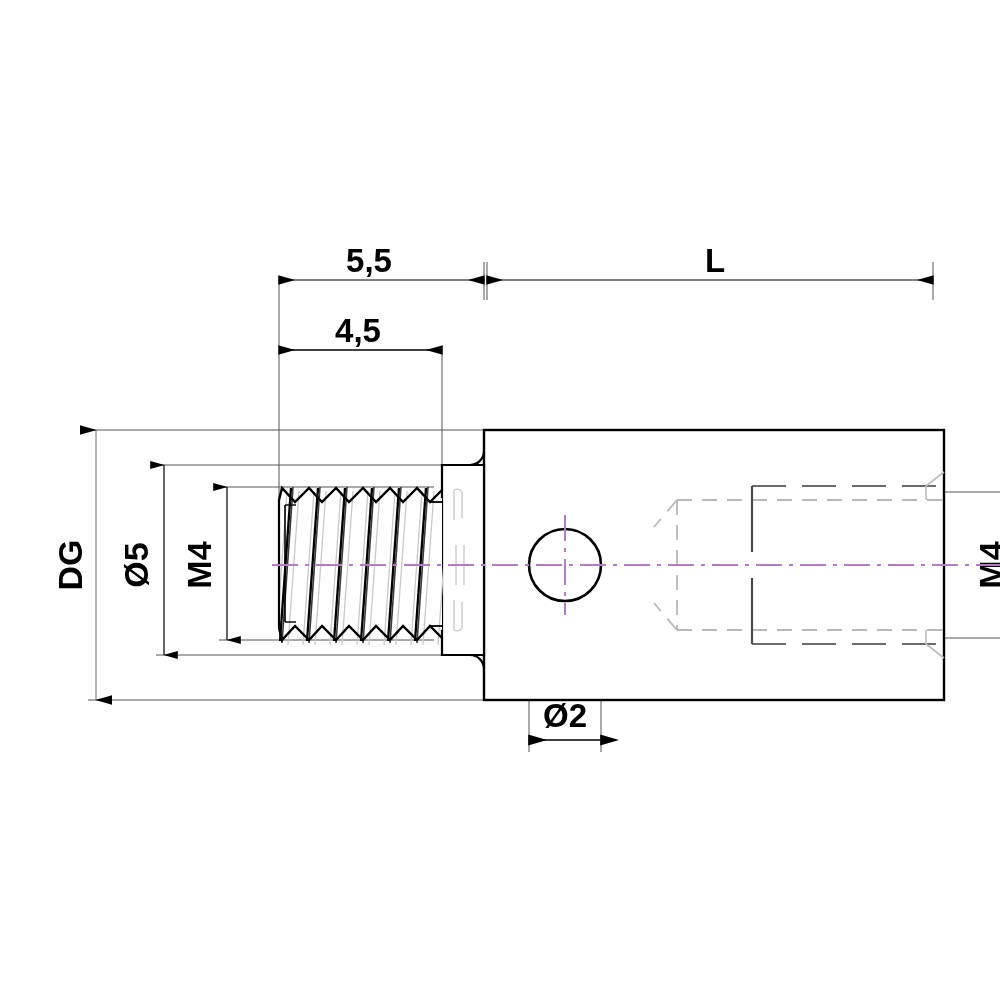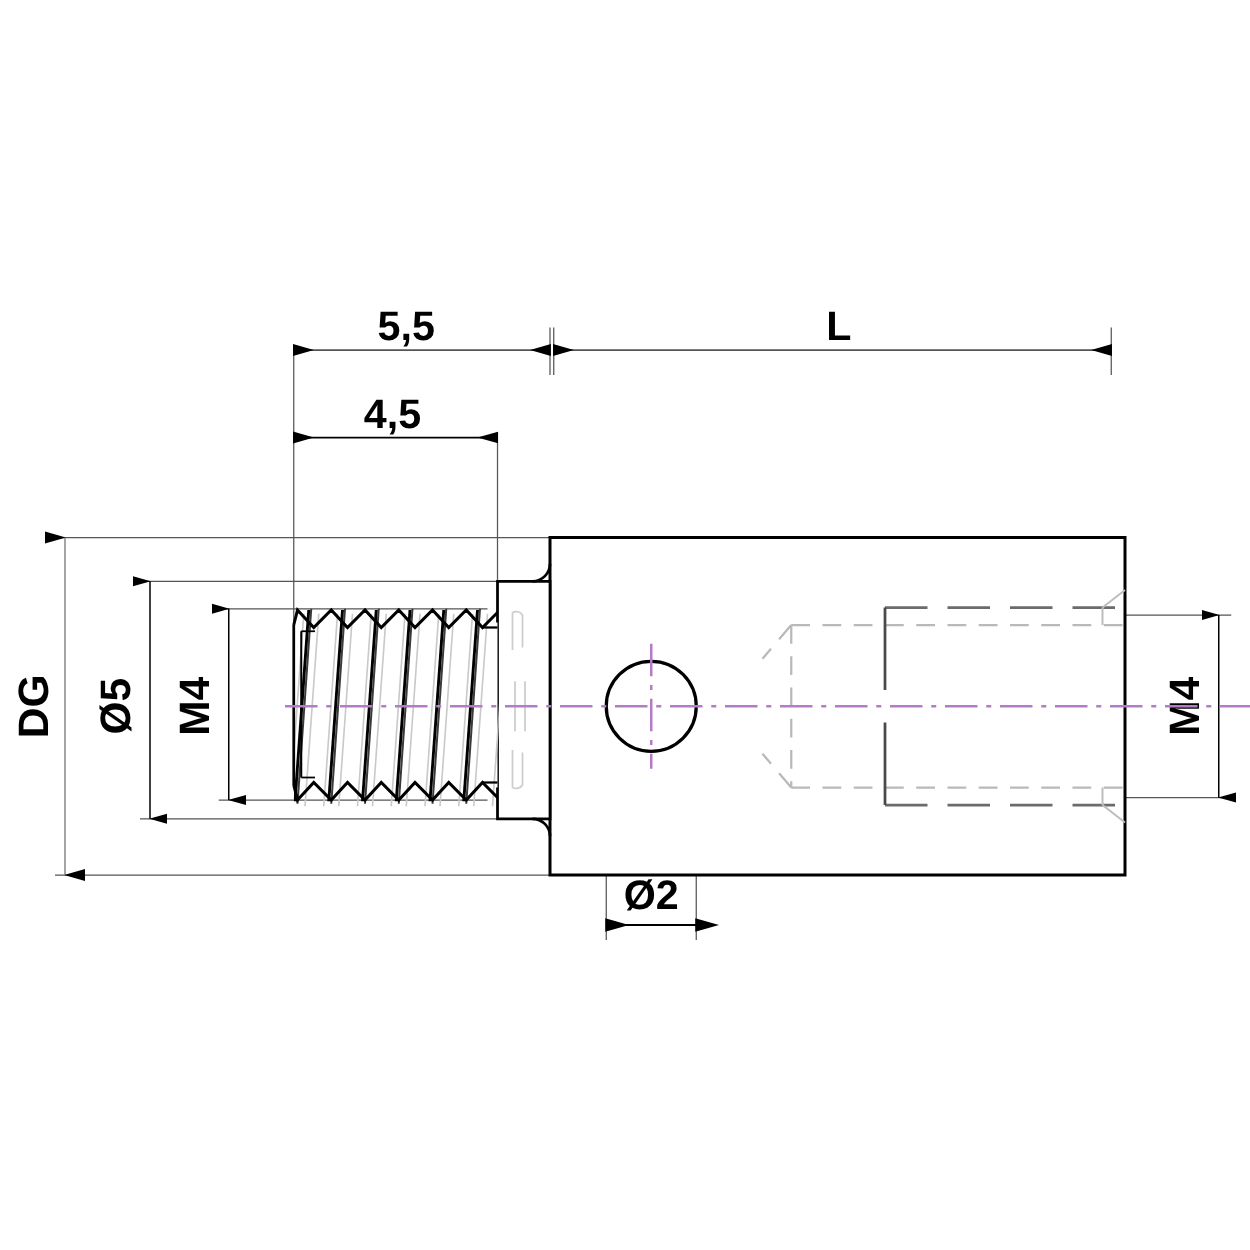--- a/index.html
+++ b/index.html
@@ -1,18 +1,18 @@
 <!DOCTYPE html>
 <html><head>
 <meta charset="utf-8">
 <style>
   html,body{margin:0;padding:0;background:#ffffff;}
   body{width:1000px;height:1000px;overflow:hidden;
        font-family:"Liberation Sans", sans-serif;}
-  #drawing{position:absolute;left:0;top:0;width:848px;height:1000px;}
+  #drawing{position:absolute;left:0;top:0;width:848px;height:1000px;padding-left:44px;}
   svg{display:block;}
   text{font-family:"Liberation Sans", sans-serif;font-weight:bold;fill:#000000;}
 </style>
 </head>
 <body>
 
 <div id="drawing">
 <svg width="1000" height="1000" viewBox="0 0 1000 1000" xmlns="http://www.w3.org/2000/svg">
 
   <defs>

